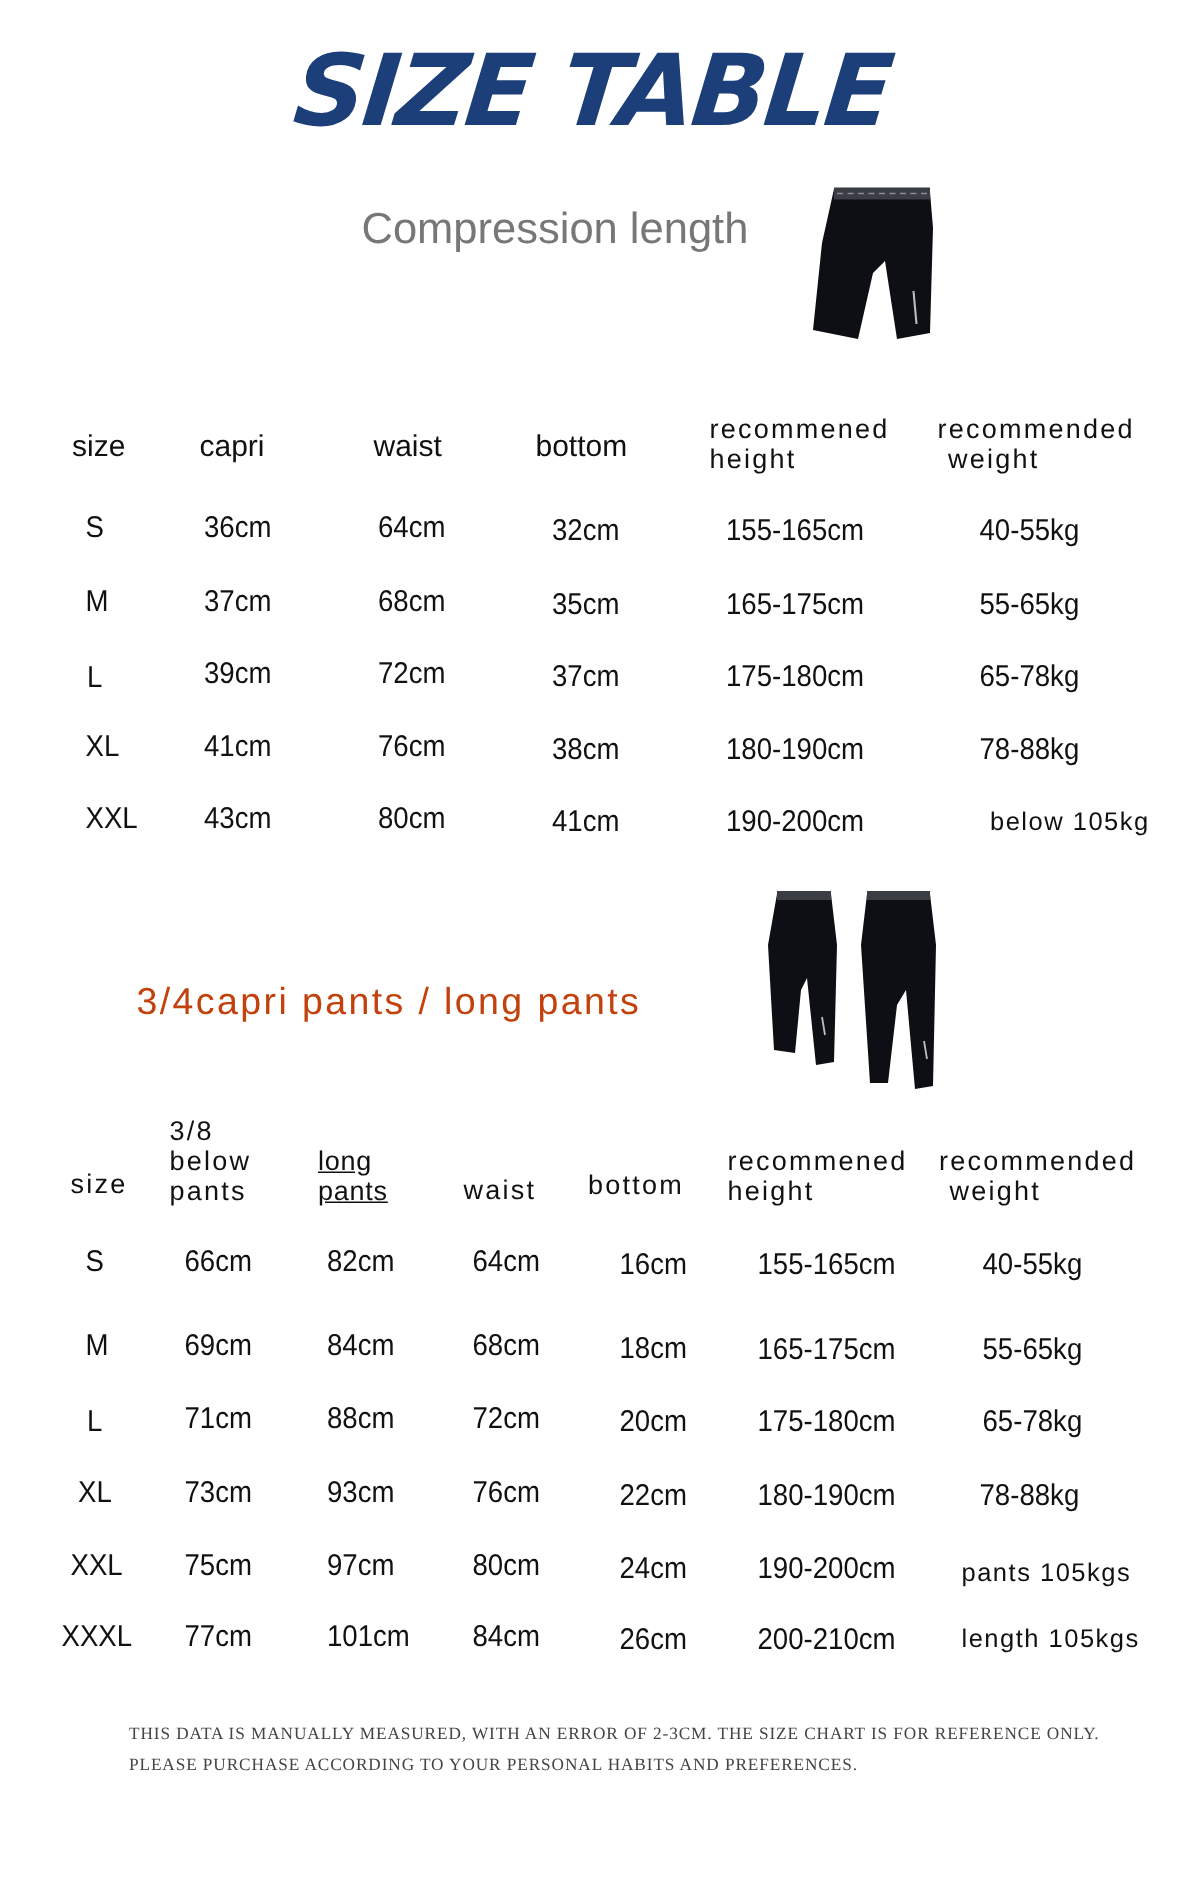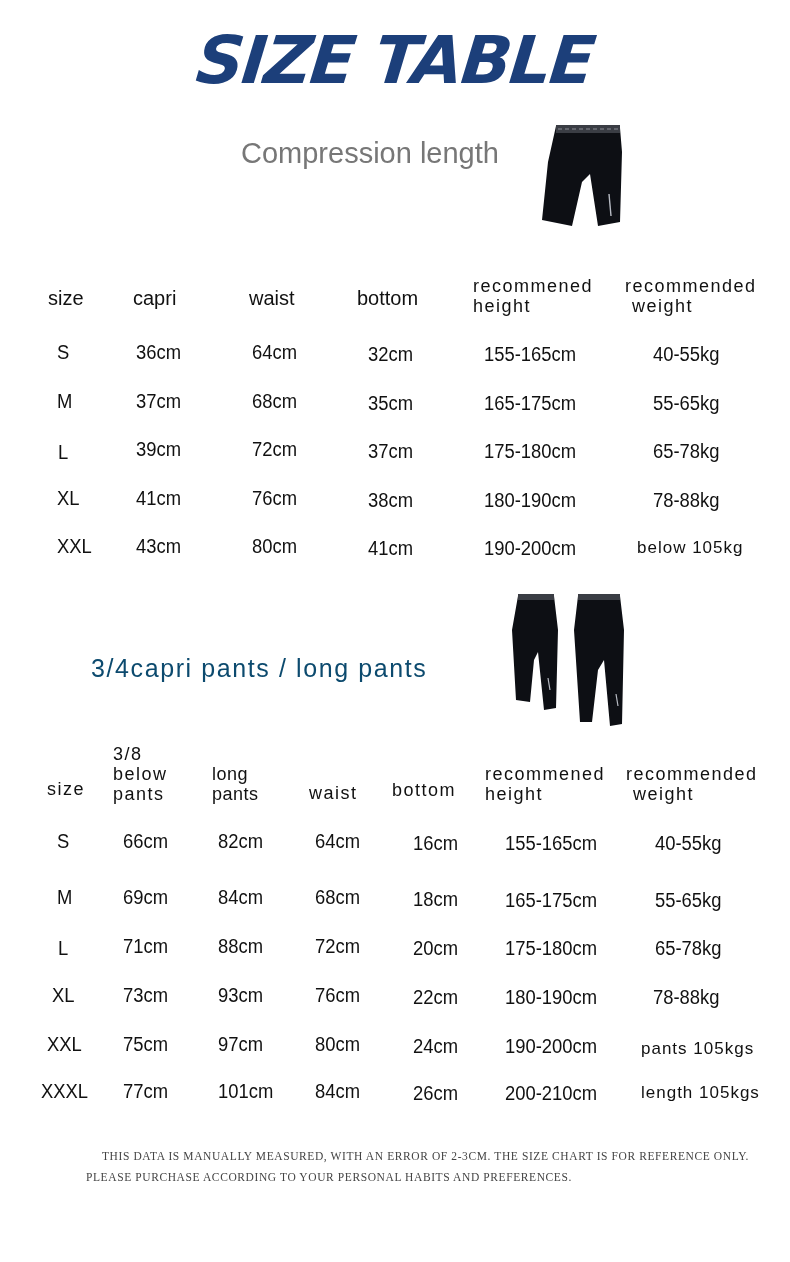--- a/index.html
+++ b/index.html
@@ -1,20 +1,20 @@
 <!DOCTYPE html>
 <html><head>
   <meta charset="utf-8">
   <style>
     html, body { margin: 0; padding: 0; background: #ffffff; }
     body { width: 790px; height: 1262px; position: relative; overflow: hidden; font-family: "Liberation Sans", sans-serif; color: #111; }
     .abs { position: absolute; }
     .title { left: 0; width: 790px; top: 22px; text-align: center; font-family: "DejaVu Sans", sans-serif; font-weight: bold; font-style: italic; font-size: 66px; letter-spacing: -2px; color: #1c3f7a; transform: skewX(-6deg); }
     .sub1 { left: 241px; top: 137px; font-size: 29px; color: #777777; }
-    .sub2 { left: 91px; top: 654px; font-size: 25px; color: #0c4a6e; letter-spacing: 1.6px; }
+    .sub2 { left: 91px; top: 654px; font-size: 25px; color: #c2410c; letter-spacing: 1.6px; }
     .hdr { font-size: 20px; color: #111; }
     .hdr-sm { font-size: 18px; letter-spacing: 1.5px; line-height: 20px; color: #111; }
     .cell { font-family: "Liberation Sans", sans-serif; font-size: 20px; color: #111; transform: scaleX(0.92); transform-origin: left top; }
     .cell-sm { font-size: 17px; letter-spacing: 1px; color: #111; }
     .note { left: 86px; font-family: "Liberation Serif", serif; font-size: 11.5px; color: #444; letter-spacing: 0.6px; }
     svg { display: block; }
   </style>
 </head>
 <body>
 
@@ -72,21 +72,21 @@
   <div class="abs cell" style="left:252px; top:487px;">76cm</div>
   <div class="abs cell" style="left:368px; top:489px;">38cm</div>
   <div class="abs cell" style="left:484px; top:489px;">180-190cm</div>
   <div class="abs cell" style="left:653px; top:489px;">78-88kg</div>
 
   <div class="abs cell" style="left:57px; top:535px;">XXL</div>
   <div class="abs cell" style="left:136px; top:535px;">43cm</div>
   <div class="abs cell" style="left:252px; top:535px;">80cm</div>
   <div class="abs cell" style="left:368px; top:537px;">41cm</div>
   <div class="abs cell" style="left:484px; top:537px;">190-200cm</div>
-  <div class="abs cell-sm" style="left:637px; top:538px;">below 105kg</div>
+  <div class="abs cell-sm" style="left:660px; top:538px;">below 105kg</div>
 </div>
 
 <div class="abs sub2">3/4capri pants / long pants</div>
 
 <div class="abs" style="left:508px; top:590px; width:124px; height:140px;">
   <svg width="124" height="140" viewBox="0 0 124 140">
 
     <path d="M10 6 L46 6 L50 40 L48 118 L36 120 L30 62 L26 70 L22 112 L8 110 L4 40 Z" fill="#0d0f14"></path>
     <rect x="10" y="4" width="36" height="6" fill="#3a3d44"></rect>
     <line x1="40" y1="88" x2="42" y2="100" stroke="#b8bcc4" stroke-width="1.2"></line>
@@ -98,21 +98,21 @@
 </div>
 
 <div>
 
   <div class="abs hdr-sm" style="left:47px; top:779px;">size</div>
   <div class="abs hdr-sm" style="left:113px; top:744px;">
     <div>3/8</div>
     <div>below</div>
     <div>pants</div>
   </div>
-  <div class="abs hdr-sm" style="left:212px; top:764px; letter-spacing:0.5px;">
+  <div class="abs hdr-sm" style="left:212px; top:764px; letter-spacing:0.5px;text-decoration:underline;">
     <div>long</div>
     <div>pants</div>
   </div>
   <div class="abs hdr-sm" style="left:309px; top:783px;">waist</div>
   <div class="abs hdr-sm" style="left:392px; top:780px;">bottom</div>
   <div class="abs hdr-sm" style="left:485px; top:764px;">
     <div>recommened</div>
     <div>height</div>
   </div>
   <div class="abs hdr-sm" style="left:626px; top:764px;">
@@ -162,14 +162,14 @@
 
   <div class="abs cell" style="left:41px; top:1080px;">XXXL</div>
   <div class="abs cell" style="left:123px; top:1080px;">77cm</div>
   <div class="abs cell" style="left:218px; top:1080px;">101cm</div>
   <div class="abs cell" style="left:315px; top:1080px;">84cm</div>
   <div class="abs cell" style="left:413px; top:1082px;">26cm</div>
   <div class="abs cell" style="left:505px; top:1082px;">200-210cm</div>
   <div class="abs cell-sm" style="left:641px; top:1083px;">length 105kgs</div>
 </div>
 
-<div class="abs note" style="top:1150px;margin-left:16px;">THIS DATA IS MANUALLY MEASURED, WITH AN ERROR OF 2-3CM. THE SIZE CHART IS FOR REFERENCE ONLY.</div>
+<div class="abs note" style="top:1150px;">THIS DATA IS MANUALLY MEASURED, WITH AN ERROR OF 2-3CM. THE SIZE CHART IS FOR REFERENCE ONLY.</div>
 <div class="abs note" style="top:1171px;">PLEASE PURCHASE ACCORDING TO YOUR PERSONAL HABITS AND PREFERENCES.</div>
 
 </body></html>

